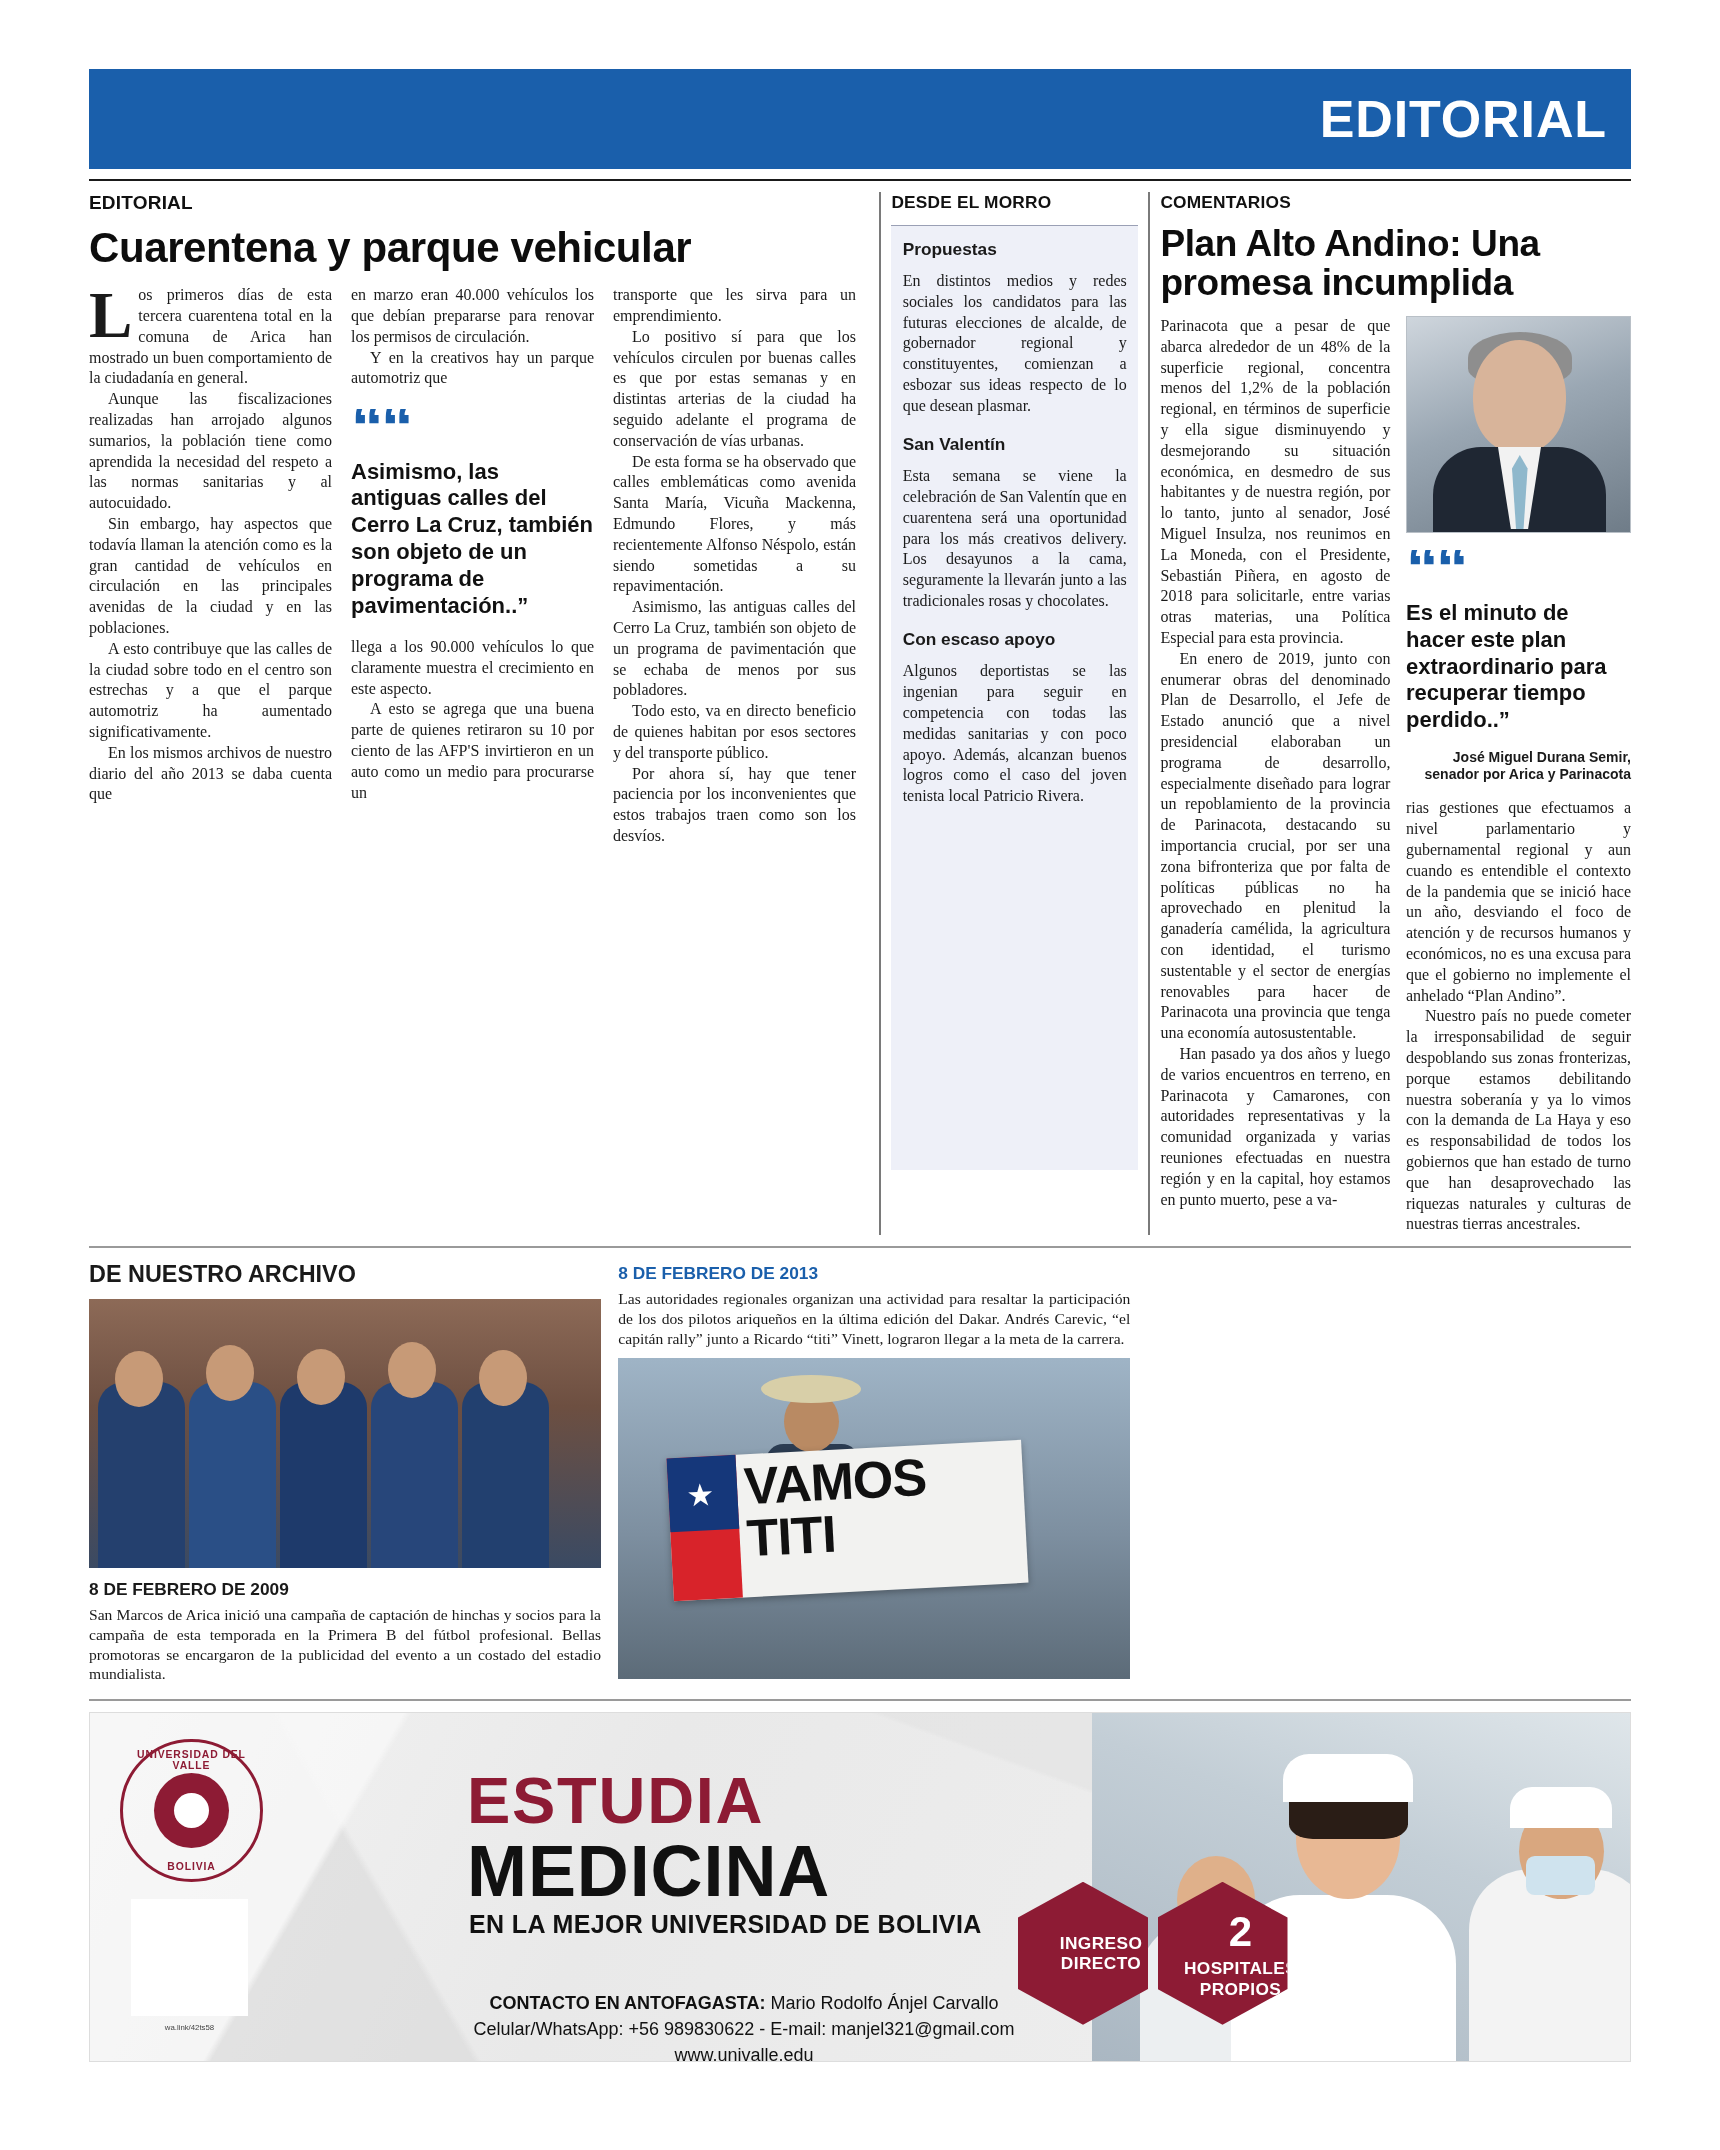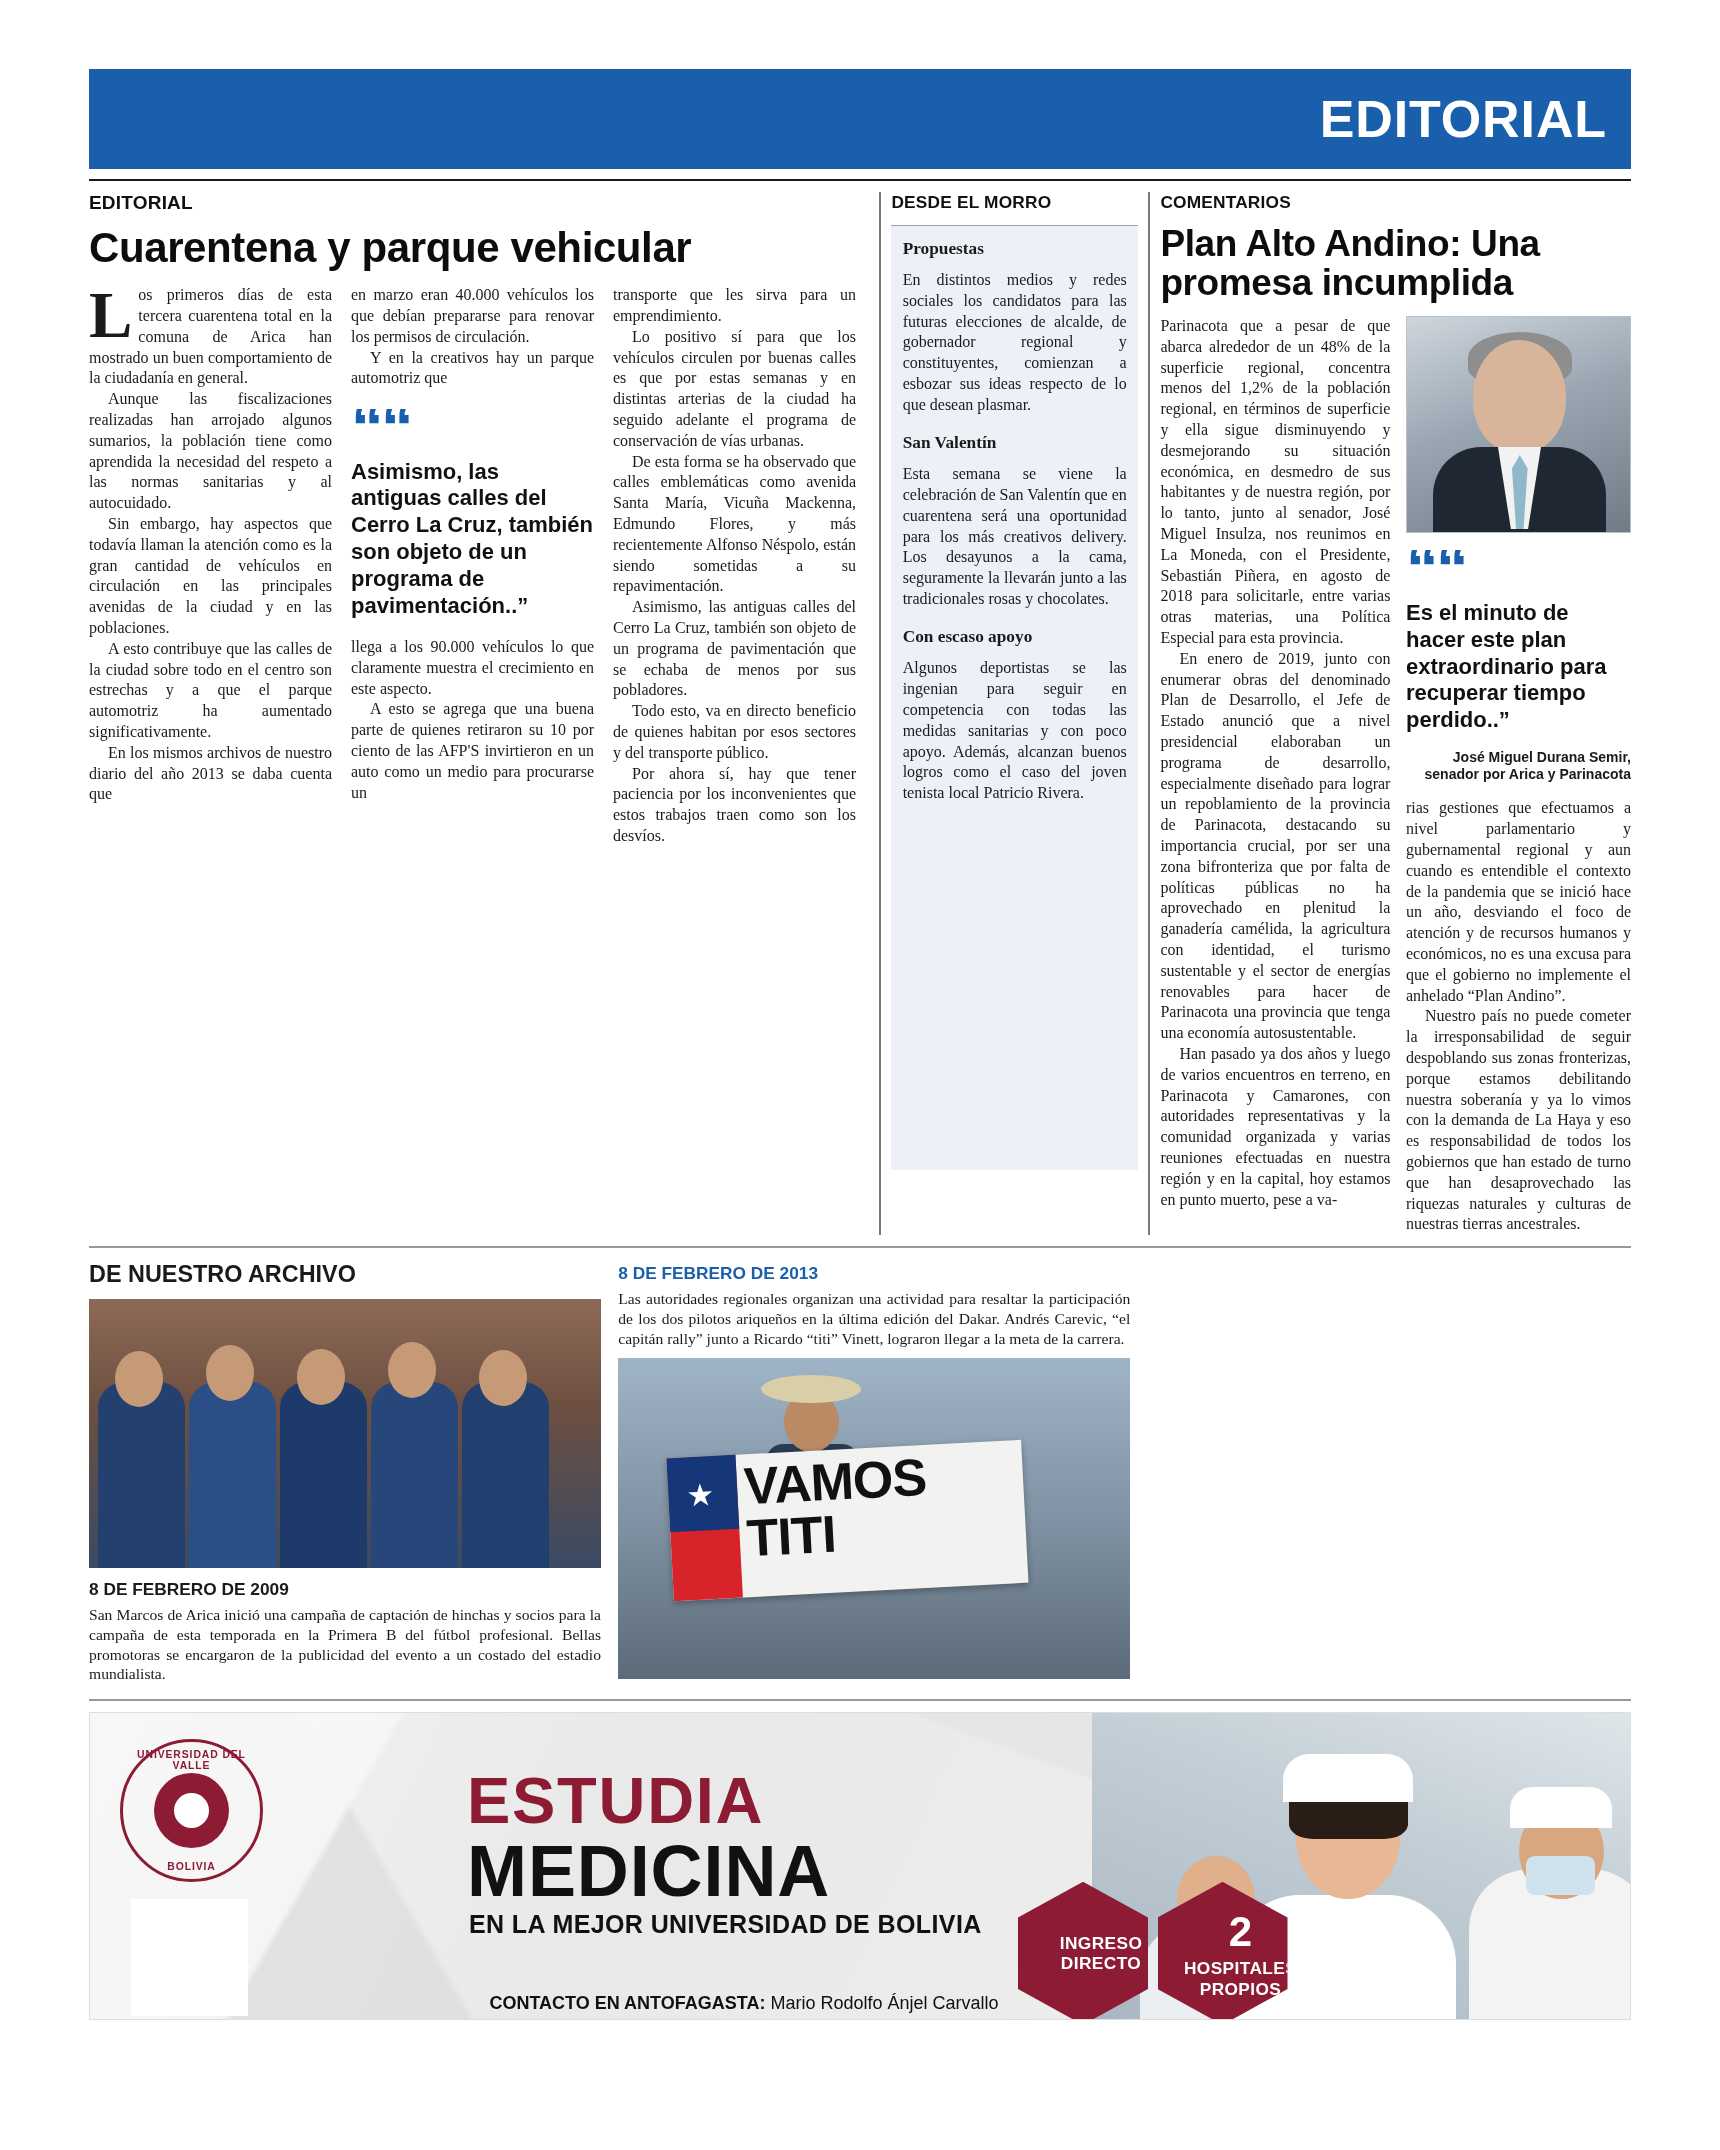--- a/index.html
+++ b/index.html
@@ -117,21 +117,21 @@
   }
   
   .morro-box {
     margin-top: 11.3px;
     background: #eef0f8;
     border-top: 1.7px solid #9aa0b5;
     padding: 13px 11.3px 15.6px 11.3px;
     min-height: 945px;
   }
   .morro-sub {
-    font-family: Liberation Serif, serif;
+    font-family: Liberation Sans, sans-serif;
     font-weight: bold;
     font-size: 17.3px;
     margin-bottom: 11.3px;
   }
   .morro-sub.mt { margin-top: 17.3px; }
   .morro-text {
     font-size: 16px;
     line-height: 1.30;
     text-align: justify;
   }
@@ -228,21 +228,21 @@
     position:absolute; left:143px; top:17.3px; width:100px; height:95px;
   }
   .vm-hat { position:absolute; left:0; top:0; width:100px; height:28px; background:#d8cfa8; border-radius:50%; }
   .vm-face { position:absolute; left:22.5px; top:15.6px; width:55px; height:61px; background:#b98a63; border-radius:50%; }
   .vm-body { position:absolute; left:4.3px; top:69px; width:93px; height:48px; background:#2b3c52; border-radius:17.3px 17.3px 0 0; }
 
   
   .ad-rule { margin: 14.7px 89px 0 89px; height: 1.7px; background:#9a9a9a; }
   .ad {
     margin: 11.3px 89px 26px 89px;
-    height: 308px;
+    height: 350px;
     position: relative;
     overflow: hidden;
     background: linear-gradient(115deg,#f3f3f3 0%,#e9e9e9 35%,#ededed 70%,#e4e4e4 100%);
     border: 0.4px solid #ddd;
   }
   .ad .facets { position:absolute; inset:0; opacity:.55;
     background:
       linear-gradient(120deg, rgba(255,255,255,.9) 0 18%, rgba(0,0,0,0) 18.5%),
       linear-gradient(60deg, rgba(210,210,210,.8) 0 22%, rgba(0,0,0,0) 22.5%),
       linear-gradient(200deg, rgba(225,225,225,.9) 0 30%, rgba(0,0,0,0) 30.5%);

